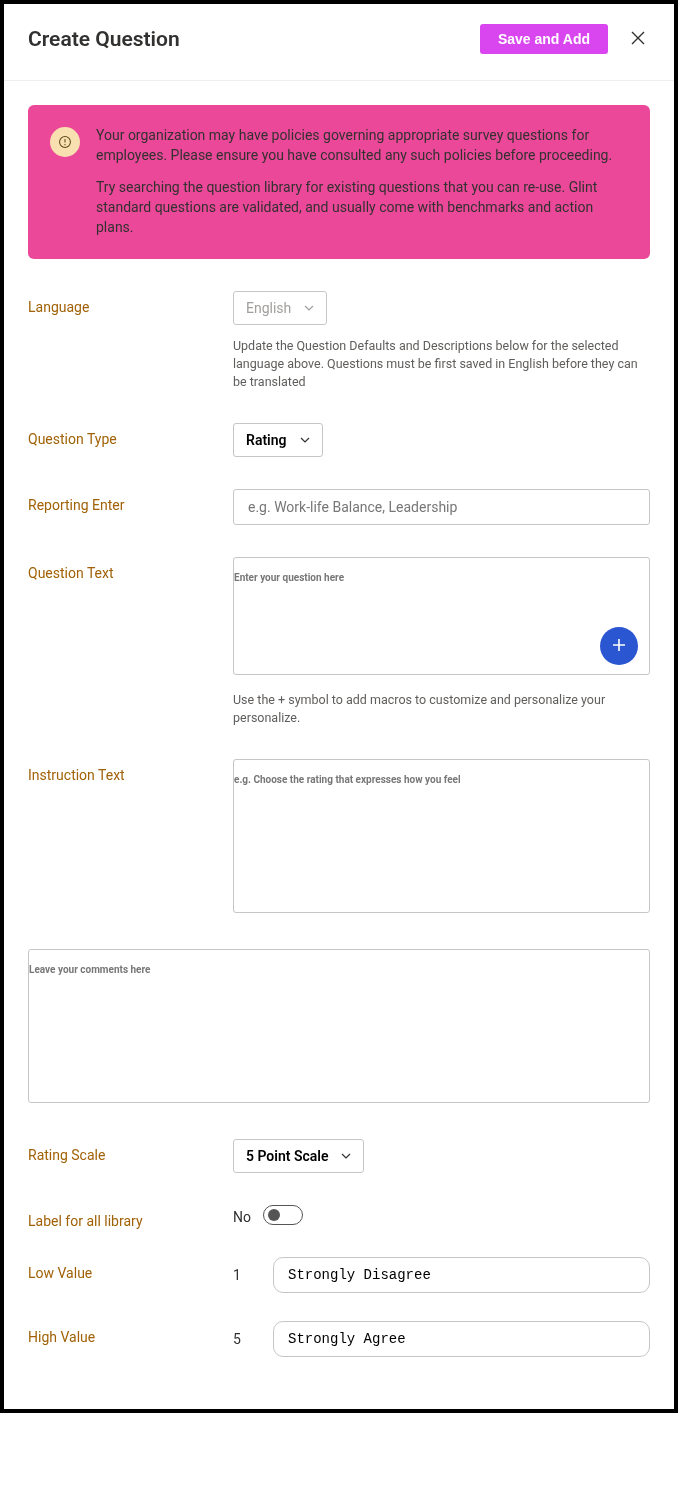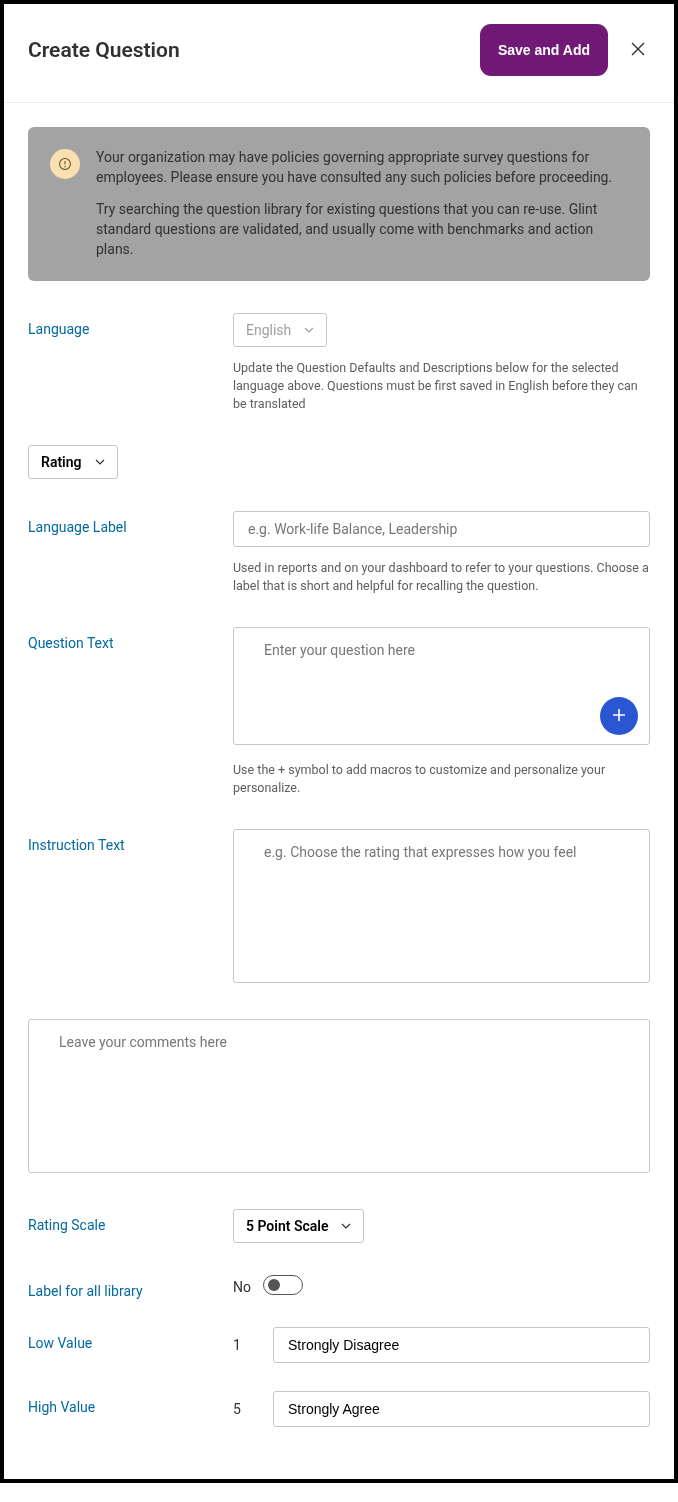--- a/index.html
+++ b/index.html
@@ -20,26 +20,26 @@
     font-size: 21px;
     font-weight: 600;
     color: #323130;
   }
   .header-actions {
     display: flex;
     align-items: center;
     gap: 18px;
   }
   .save-btn {
-    background: #701a75;
+    background: #d946ef;
     color: #fff;
     border: none;
-    padding: 18px 18px;
-    font-size: 14px;
-    border-radius: 11px;
+    padding: 7px 18px;
+    font-size: 14px;
+    border-radius: 3px;
     cursor: pointer;
     font-weight: 600;
   }
   .close-btn {
     background: none;
     border: none;
     cursor: pointer;
     padding: 4px;
     display:flex;
     align-items:center;
@@ -48,21 +48,21 @@
   .close-btn svg { width:16px; height:16px; }
   .divider-top {
     height:1px;
     background:#eee;
     margin-top:6px;
   }
   .content {
     padding: 24px 24px 24px 24px;
   }
   .notice {
-    background: #a3a3a3;
+    background: #ec4899;
     border-radius: 6px;
     padding: 20px 22px 22px 22px;
     display: flex;
     gap: 16px;
     margin-bottom: 32px;
   }
   .notice-icon {
     width: 30px;
     height: 30px;
     border-radius: 50%;
@@ -84,21 +84,21 @@
   .form-row {
     display: flex;
     margin-bottom: 32px;
     align-items: flex-start;
   }
   .form-row.tight { margin-bottom: 28px; }
   .form-label {
     width: 205px;
     flex-shrink: 0;
     font-size: 14px;
-    color: #0369a1;
+    color: #a16207;
     padding-top: 8px;
   }
   .form-control {
     flex: 1;
   }
   .dropdown-btn {
     background: #fff;
     border: 1px solid #c8c6c4;
     border-radius: 3px;
     padding: 8px 12px;
@@ -134,25 +134,26 @@
   }
   .text-input::placeholder { color:#777; }
   .textarea-wrap {
     position: relative;
     width: 100%;
   }
   .textarea {
     width: 100%;
     border: 1px solid #c8c6c4;
     border-radius: 3px;
-    padding: 14px 30px;
-    font-size: 14px;
+    padding: 14px 0;
+    font-size: 10px;
     font-family: inherit;
     resize: none;
     color:#323130;
+    font-weight:bold;
   }
   .textarea::placeholder { color:#777; }
   .qtext { height: 118px; }
   .instr { height: 154px; }
   .comment { height: 154px; }
   .fab-plus {
     position: absolute;
     right: 12px;
     bottom: 14px;
     width: 38px;
@@ -195,24 +196,24 @@
     align-items:center;
     gap: 28px;
   }
   .value-num {
     font-size:14px;
     width: 12px;
   }
   .value-input {
     flex:1;
     border:1px solid #c8c6c4;
-    border-radius:3px;
+    border-radius:10px;
     padding:9px 14px;
     font-size:14px;
-    font-family:Liberation Sans, sans-serif;
+    font-family:Liberation Mono, monospace;
   }
 </style>
 </head>
 <body>
 
 <div class="header">
   <h1>Create Question</h1>
   <div class="header-actions">
     <button class="save-btn">Save and Add</button>
     <button class="close-btn">
@@ -252,37 +253,37 @@
           <svg viewBox="0 0 10 10">
               <path d="M1 3 L5 7 L9 3" stroke="#a19f9d" stroke-width="1.2" fill="none"></path>
             </svg>
         </span>
       </button>
       <div class="helper-text">Update the Question Defaults and Descriptions below for the selected language above. Questions must be first saved in English before they can be translated</div>
     </div>
   </div>
 
   <div class="form-row">
+    <div class="form-label">Question Type</div>
     <div class="form-control">
       <button class="dropdown-btn bold-val">
         <span>Rating</span>
         <span class="chevron">
           <svg viewBox="0 0 10 10">
               <path d="M1 3 L5 7 L9 3" stroke="#323130" stroke-width="1.2" fill="none"></path>
             </svg>
         </span>
       </button>
     </div>
   </div>
 
   <div class="form-row">
-    <div class="form-label">Language Label</div>
+    <div class="form-label">Reporting Enter</div>
     <div class="form-control">
       <input type="text" class="text-input" placeholder="e.g. Work-life Balance, Leadership" style="">
-      <div class="helper-text">Used in reports and on your dashboard to refer to your questions. Choose a label that is short and helpful for recalling the question.</div>
     </div>
   </div>
 
   <div class="form-row">
     <div class="form-label">Question Text</div>
     <div class="form-control">
       <div class="textarea-wrap">
         <textarea class="textarea qtext" placeholder="Enter your question here" style=""></textarea>
         <button class="fab-plus">
           <span>

